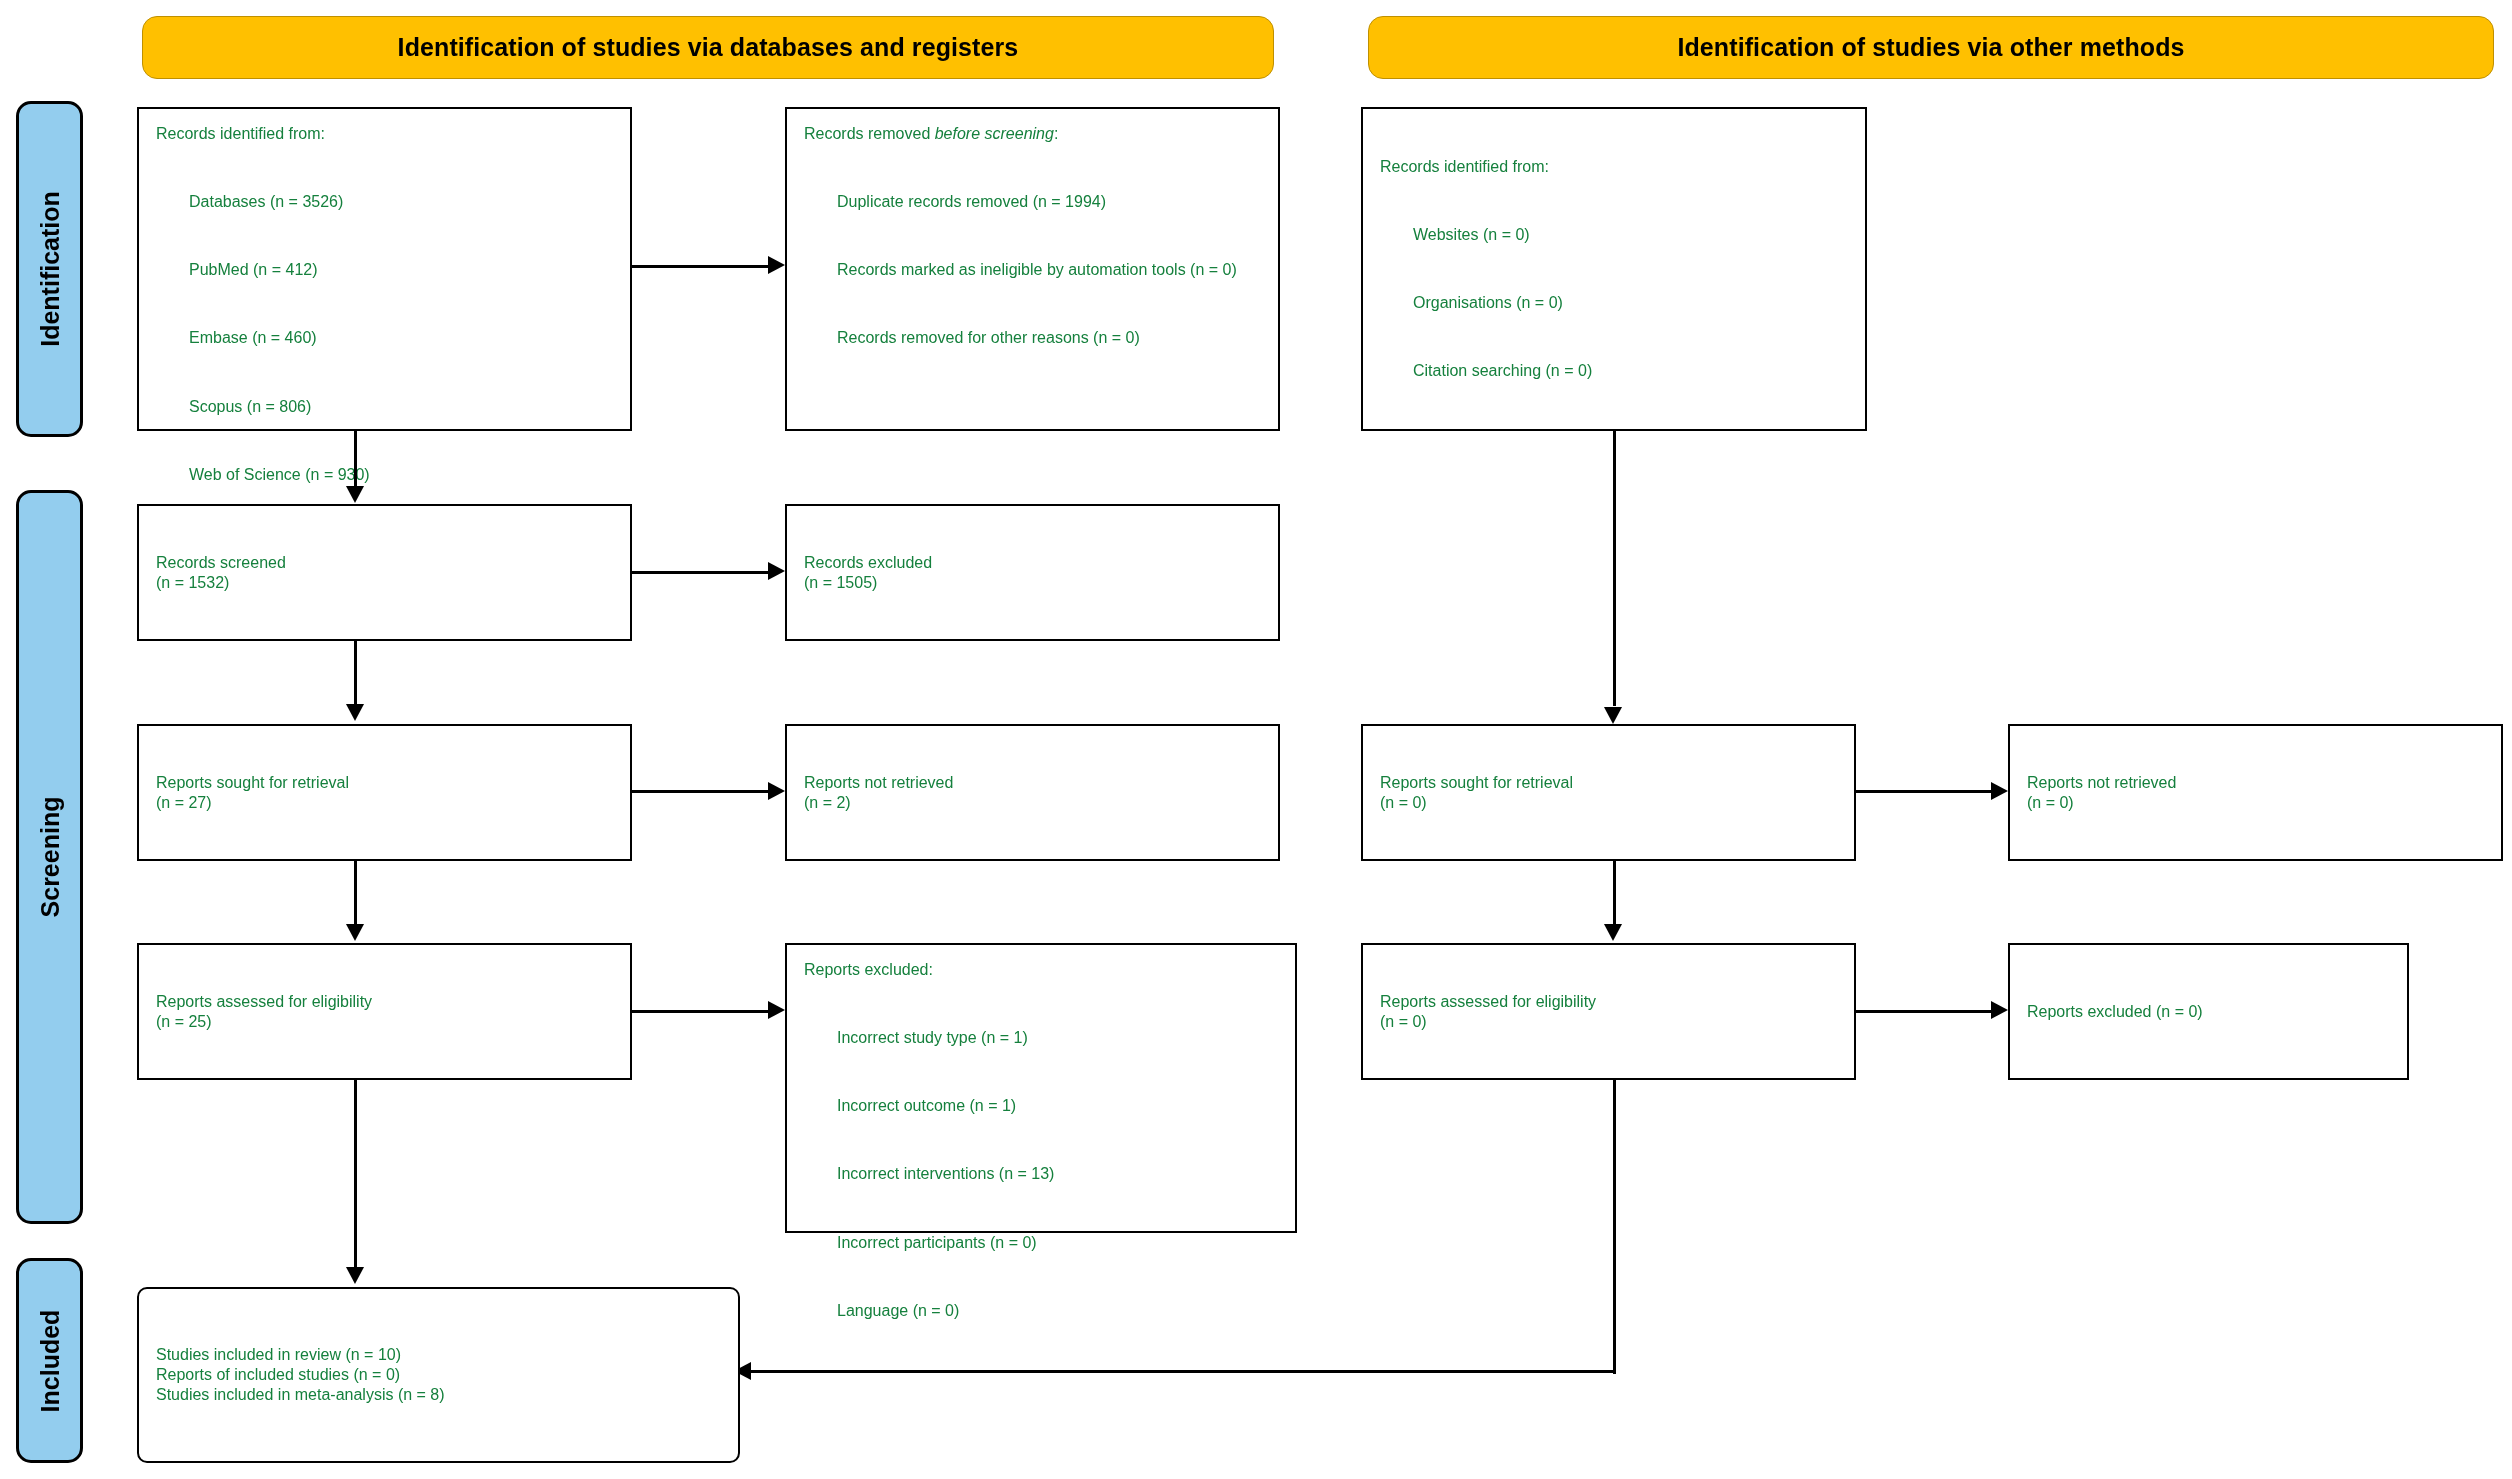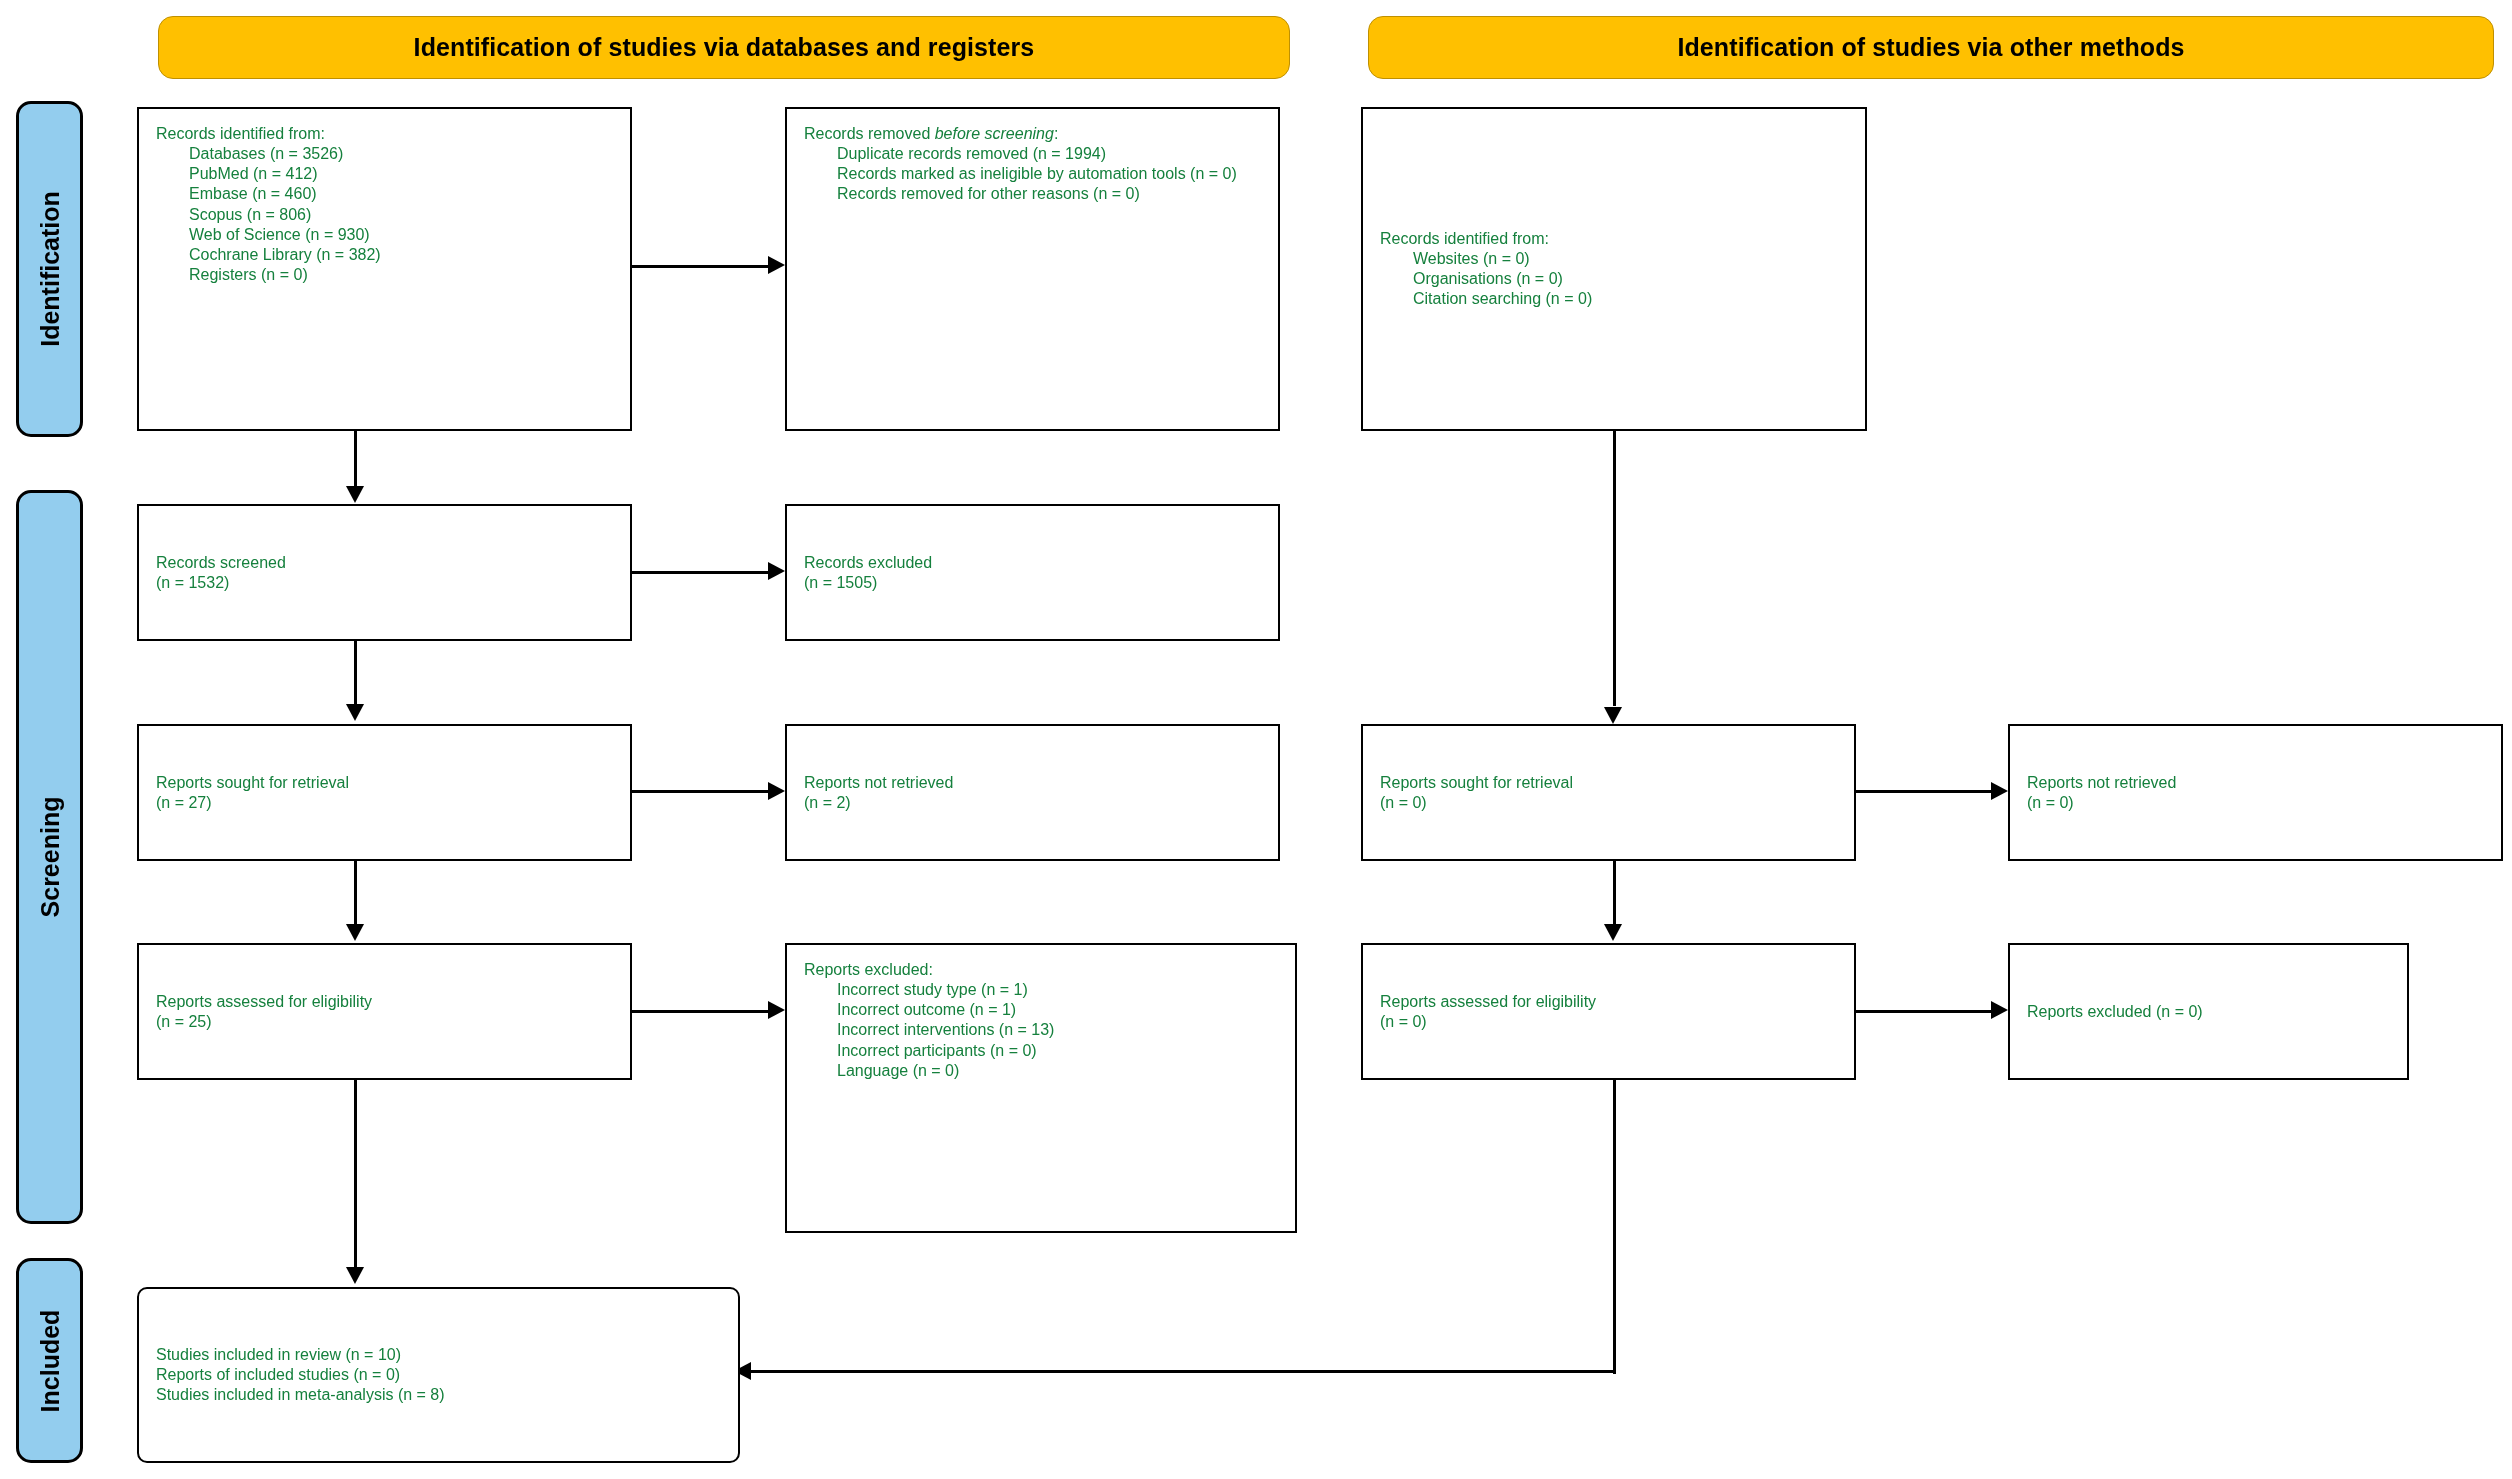--- a/index.html
+++ b/index.html
@@ -57,21 +57,21 @@
     background: #ffffff;
     border: 2.8px solid #000000;
     box-sizing: border-box;
     padding: 15px 17px;
     color: #15803d;
     font-size: 16px;
     line-height: 1.26;
   }
   .box .ln { white-space: nowrap; }
   .box .ln.wrap { white-space: normal; }
-  .box .indent { padding-left: 33px; }
+  .box .indent { padding-left: 33px; margin-top: 48px; }
   .box em { font-style: italic; }
   .box .vcenter {
     position: absolute;
     left: 17px;
     right: 17px;
     top: 50%;
     transform: translateY(-50%);
   }
   
   .hline, .vline {
@@ -99,21 +99,21 @@
     border-top: 9.7px solid transparent;
     border-bottom: 9.7px solid transparent;
     border-right: 17px solid #000000;
   }
 </style>
 </head>
 <body>
 
 <div id="canvas">
 
-  <div class="banner" style="left:158px; top:16px; width:1132px; height:63px;">
+  <div class="banner" style="left:142px; top:16px; width:1132px; height:63px;">
     <span>Identification of studies via databases and registers</span>
   </div>
 
   <div class="banner" style="left:1368px; top:16px; width:1126px; height:63px;">
     <span>Identification of studies via other methods</span>
   </div>
 
   <div class="sidetab" style="left:16px; top:101px; width:67px; height:336px;">
     <span class="vtext">Identification</span>
   </div>

